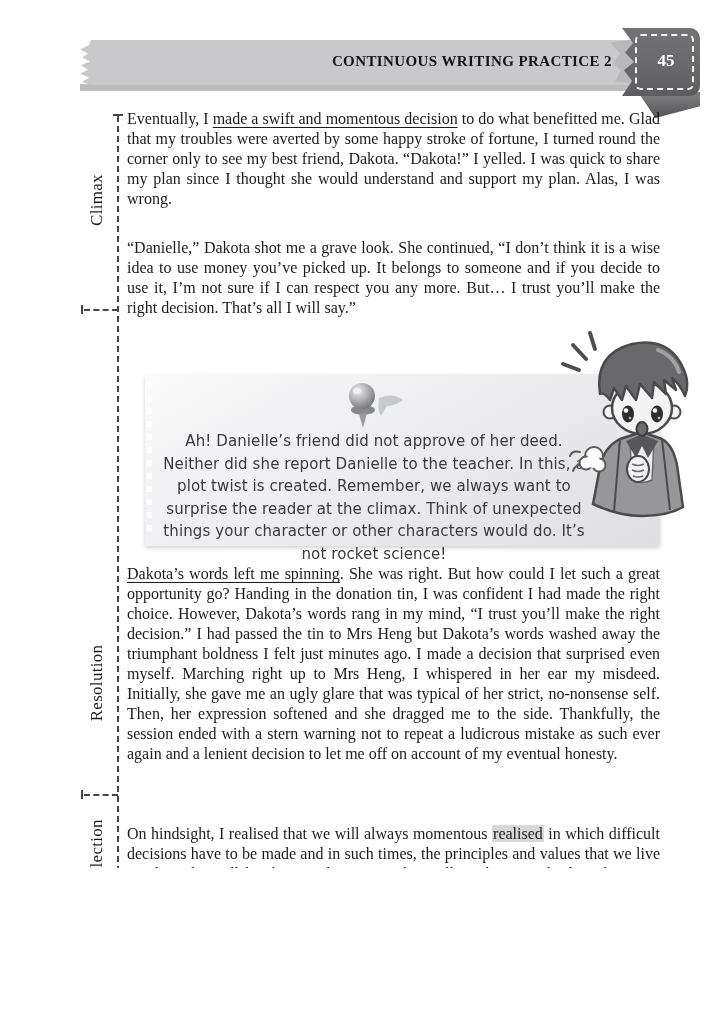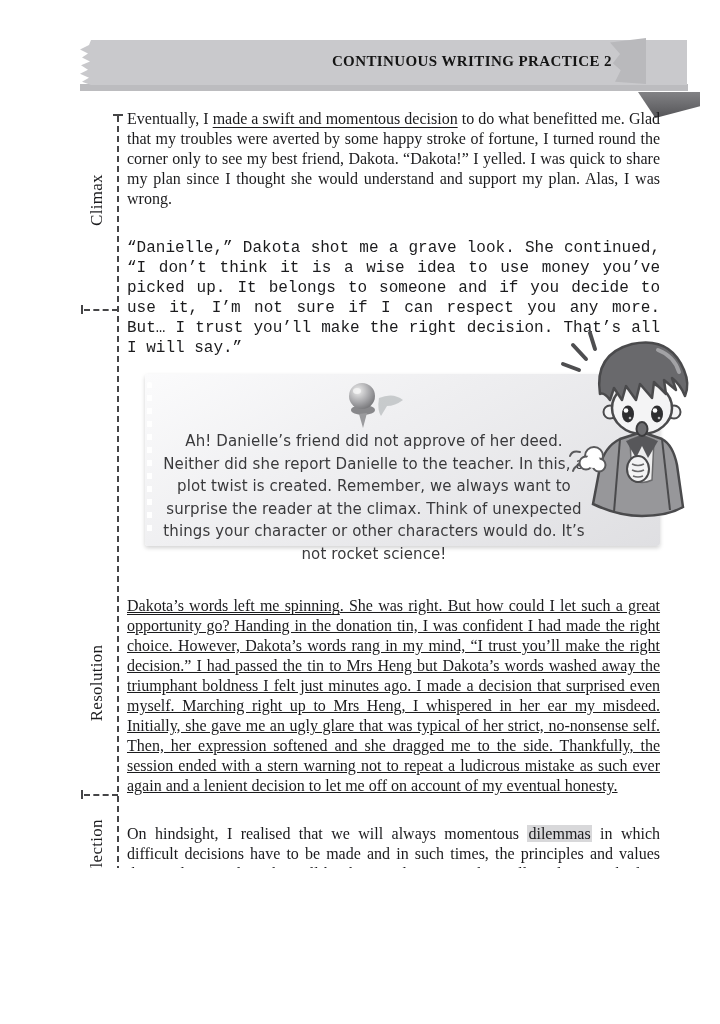--- a/index.html
+++ b/index.html
@@ -115,22 +115,22 @@
   .para {
     position: absolute;
     left: 127px;
     width: 533px;
     font-size: 16px;
     line-height: 20px;
     color: #1b1b1d;
     text-align: justify;
   }
   .p1 { top: 109px; }
-  .p2 { top: 238px; font-family: Liberation Mono, monospace; }
-  .p3 { top: 596px; text-decoration: underline; }
+  .p2 { top: 238px; }
+  .p3 { top: 564px; }
   .p4 { top: 824px; }
   .u-seg {
     text-decoration: underline;
     text-underline-offset: 3px;
     text-decoration-thickness: 1.3px;
   }
   .hl-seg { background: #d8d8da; padding: 0 1px; }
 
   
   .callout {
@@ -167,40 +167,44 @@
 <body>
 
 <div class="page">
 
   <div class="header-bar-shadow"></div>
   <div class="header-bar">
     <div class="header-title">CONTINUOUS WRITING PRACTICE 2</div>
   </div>
   <div class="page-tab-shadow"></div>
   <div class="page-tab-fold"></div>
+  <div class="page-tab">
+    <div class="page-tab-border"></div>
+    <div class="page-tab-number">45</div>
+  </div>
 
   <div class="guide-vline"></div>
   <div class="guide-cap cap-top"></div>
   <div class="guide-cap cap-bottom"></div>
   <div class="guide-branch branch-1"></div>
   <div class="guide-tick tick-1"></div>
   <div class="guide-branch branch-2"></div>
   <div class="guide-tick tick-2"></div>
 
   <div class="margin-label label-climax">Climax</div>
   <div class="margin-label label-resolution">Resolution</div>
   <div class="margin-label label-reflection">Reflection</div>
 
   <p class="para p1"><span>Eventually, I </span><span class="u-seg">made a swift and momentous decision</span><span> to do what benefitted me. Glad that my troubles were averted by some happy stroke of fortune, I turned round the corner only to see my best friend, Dakota. “Dakota!” I yelled. I was quick to share my plan since I thought she would understand and support my plan. Alas, I was wrong.</span></p>
 
   <p class="para p2">“Danielle,” Dakota shot me a grave look. She continued, “I don’t think it is a wise idea to use money you’ve picked up. It belongs to someone and if you decide to use it, I’m not sure if I can respect you any more. But… I trust you’ll make the right decision. That’s all I will say.”</p>
 
   <p class="para p3"><span class="u-seg">Dakota’s words left me spinning</span><span>. She was right. But how could I let such a great opportunity go? Handing in the donation tin, I was confident I had made the right choice. However, Dakota’s words rang in my mind, “I trust you’ll make the right decision.” I had passed the tin to Mrs Heng but Dakota’s words washed away the triumphant boldness I felt just minutes ago. I made a decision that surprised even myself. Marching right up to Mrs Heng, I whispered in her ear my misdeed. Initially, she gave me an ugly glare that was typical of her strict, no-nonsense self. Then, her expression softened and she dragged me to the side. Thankfully, the session ended with a stern warning not to repeat a ludicrous mistake as such ever again and a lenient decision to let me off on account of my eventual honesty.</span></p>
 
-  <p class="para p4"><span>On hindsight, I realised that we will always momentous </span><span class="hl-seg">dilemmas</span><span> in which difficult decisions have to be made and in such times, the principles and values that we live our lives by will be the moral compass that will guide us in the live direction. Thankfully, I had Dakota to remind me of that.</span></p>
+  <p class="para p4"><span>On hindsight, I realised that we will always momentous </span><span class="hl-seg">realised</span><span> in which difficult decisions have to be made and in such times, the principles and values that we live our lives by will be the moral compass that will guide us in the live direction. Thankfully, I had Dakota to remind me of that.</span></p>
 
   <div class="callout">
     <div class="perforation"></div>
     <svg class="pushpin" viewBox="0 0 72 52">
       <path d="M38,18 Q52,12 62,20 Q54,26 46,26 L40,36 Q36,30 38,18 Z" fill="#babdbf" opacity="0.75"></path>
       <defs>
         <radialGradient id="pinHead" cx="35%" cy="30%" r="80%">
           <stop offset="0%" stop-color="#eeeeee"></stop>
           <stop offset="55%" stop-color="#a8a8ab"></stop>
           <stop offset="100%" stop-color="#6f6f72"></stop>

